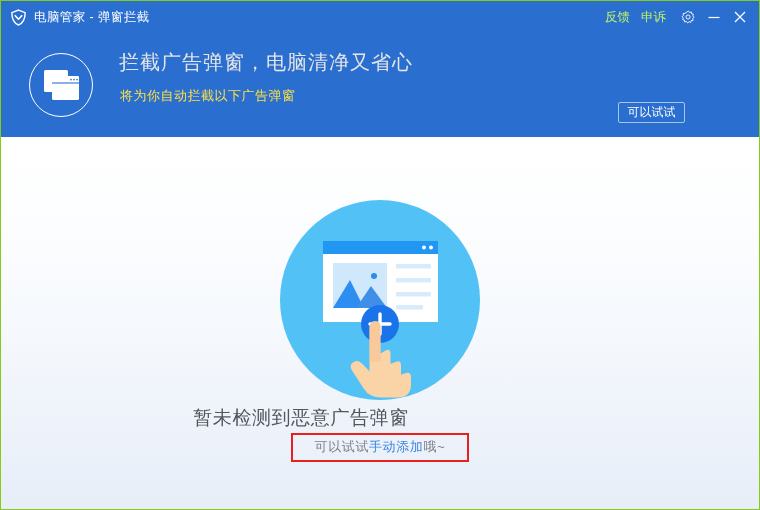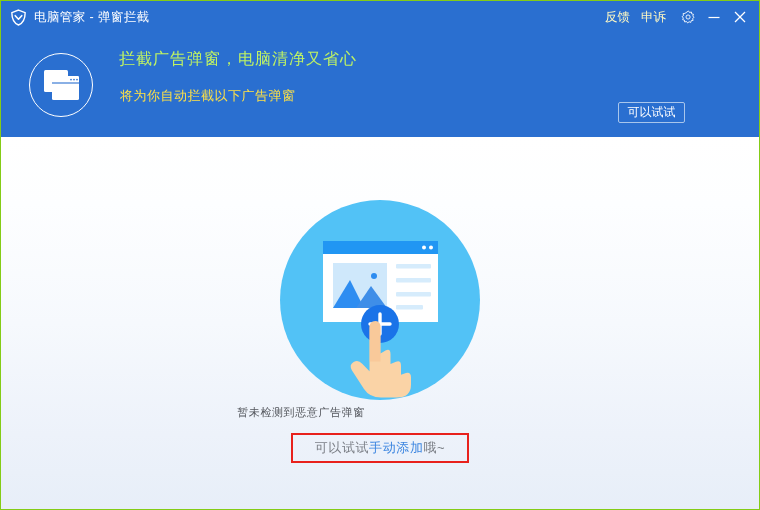--- a/index.html
+++ b/index.html
@@ -43,21 +43,21 @@
   }
   .title-text {
     margin-left: 7px;
     color: #ffffff;
     font-size: 12.5px;
     letter-spacing: .4px;
     white-space: nowrap;
   }
   .titlebar-spacer { flex: 1 1 auto; }
   .tb-link {
-    color: #fef9c3;
+    color: #bef264;
     font-size: 12.5px;
     margin-right: 11px;
     white-space: nowrap;
     cursor: pointer;
   }
   .tb-icon {
     width: 22px;
     height: 22px;
     margin-right: 4px;
     display: flex;
@@ -83,22 +83,22 @@
     width: 64px;
     height: 64px;
     border: 1.5px solid #ffffff;
     border-radius: 50%;
     box-sizing: border-box;
   }
   .banner-title {
     position: absolute;
     left: 118px;
     top: 16px;
-    color: #bef264;
-    font-size: 16px;
+    color: #e5e5e5;
+    font-size: 20px;
     letter-spacing: 1px;
     white-space: nowrap;
   }
   .banner-sub {
     position: absolute;
     left: 119px;
     top: 54px;
     color: #fde047;
     font-size: 13px;
     letter-spacing: .5px;
@@ -140,30 +140,31 @@
     height: 200px;
   }
 
   .status-text {
     position: absolute;
     left: 0;
     top: 268px;
     width: 600px;
     text-align: center;
     color: #53565c;
-    font-size: 11px;
+    font-size: 19px;
     letter-spacing: .6px;
   }
 
   .hint-wrap {
     position: absolute;
     left: 0;
     top: 296px;
     width: 758px;
     text-align: center;
+    font-family: Liberation Mono, monospace;
   }
   .hint-box {
     display: inline-block;
     padding: 3px 22px 4px 22px;
     border: 2px solid #e8211c;
     box-sizing: border-box;
   }
   .hint-text {
     font-size: 13px;
     color: #7b7f86;

